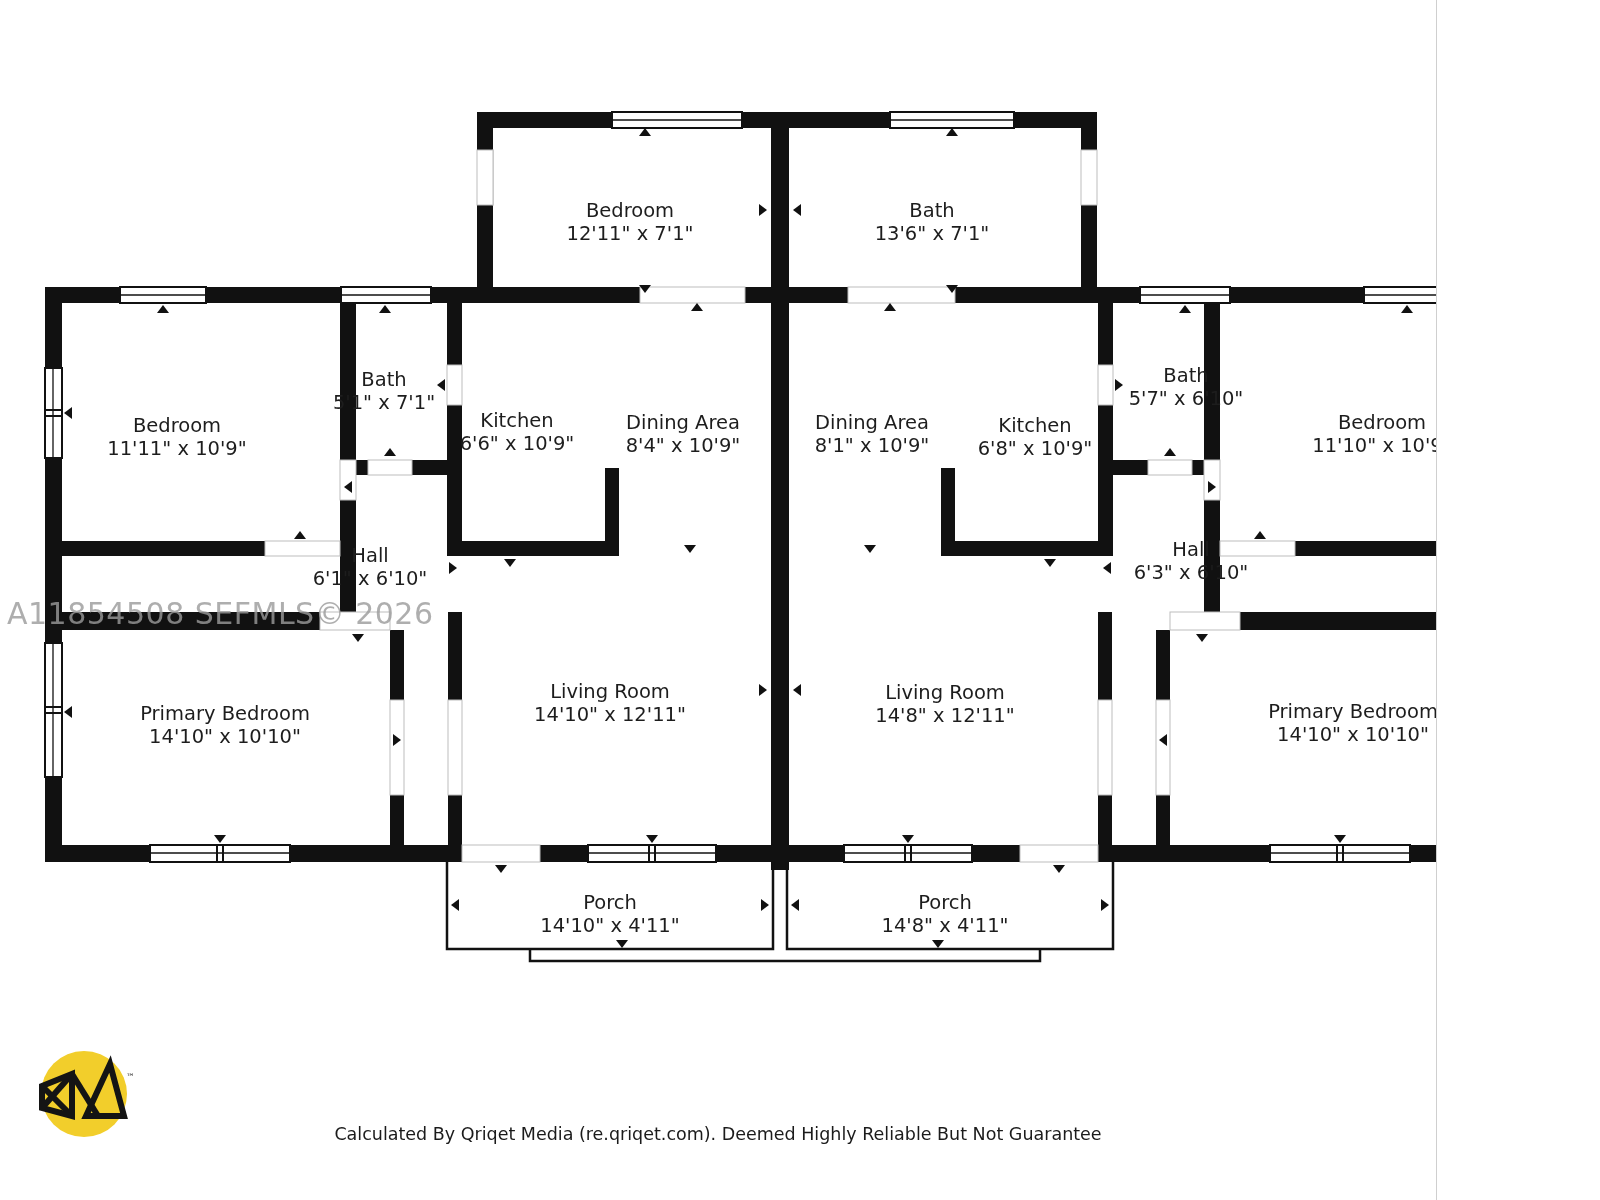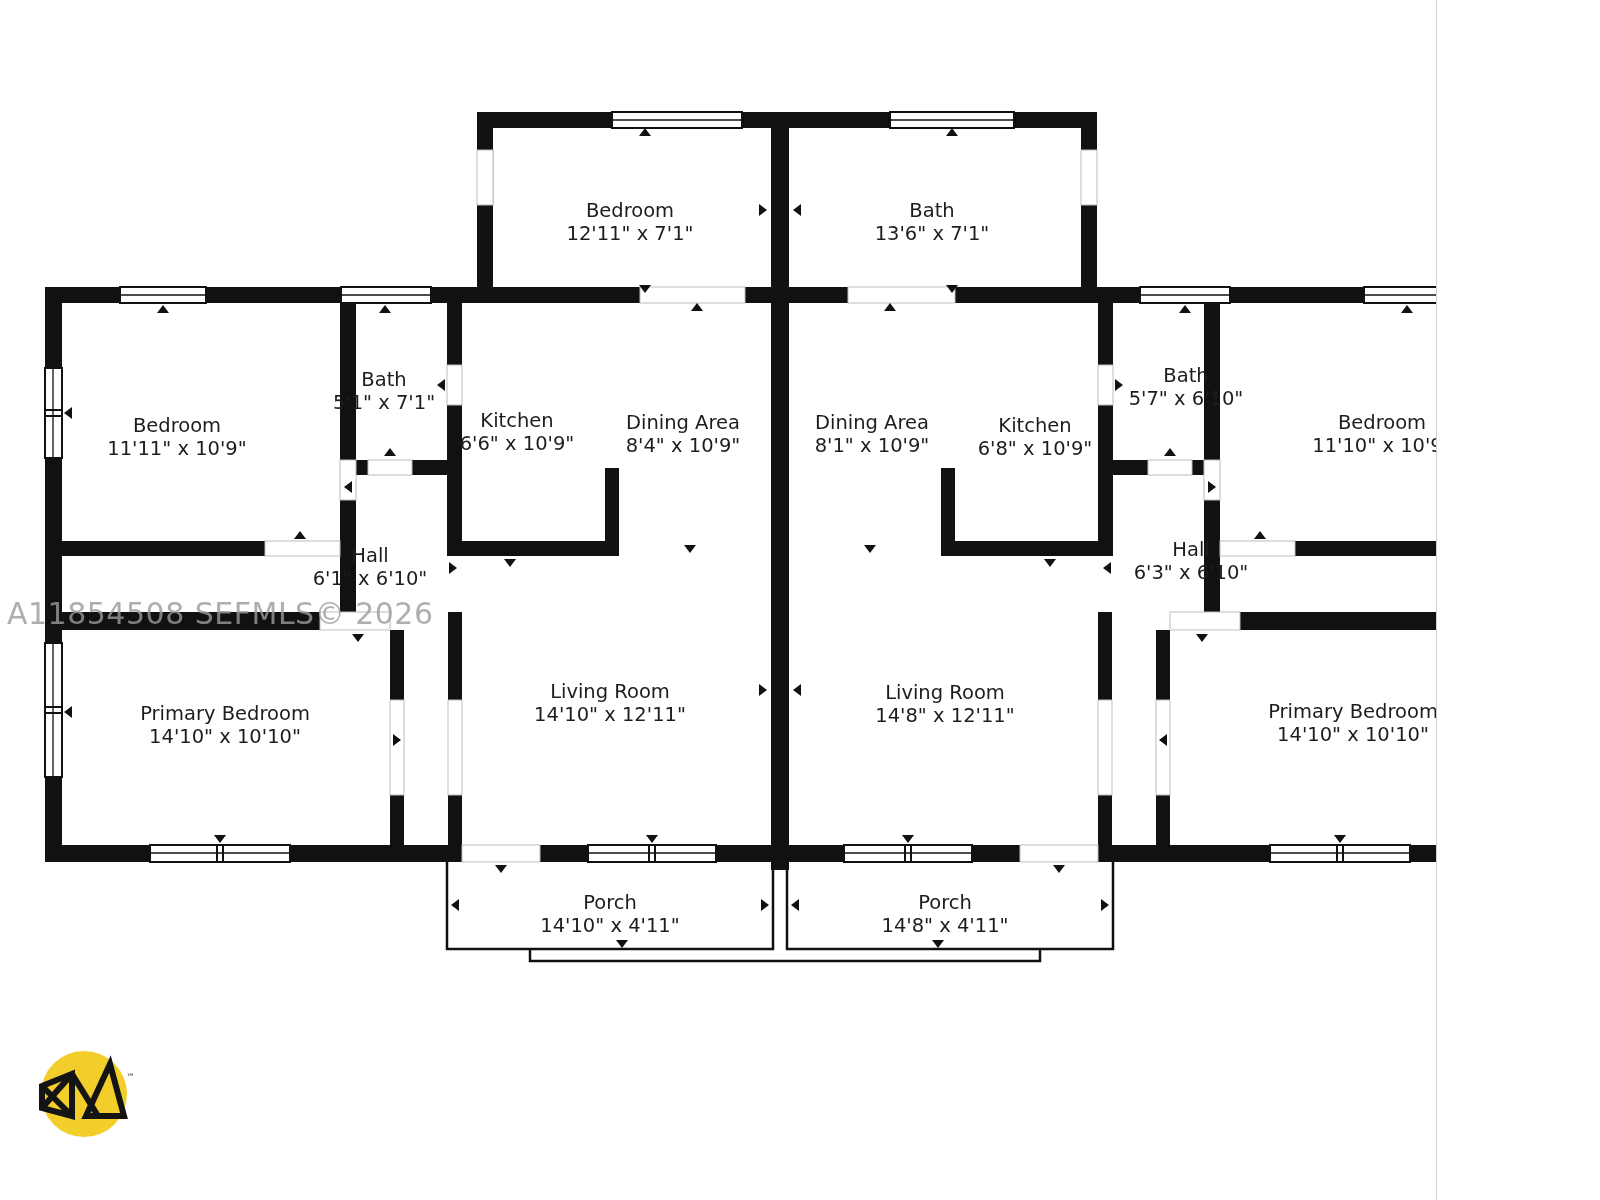--- a/index.html
+++ b/index.html
@@ -342,14 +342,15 @@
     </svg>
   </div>
 
   <div class="compass">
     <div class="n">N</div>
     <svg width="36" height="56" viewBox="0 0 36 56" style="display:block;margin:0 auto;">
       <polygon points="18,0 34,52 18,38 2,52" fill="#111111"></polygon>
     </svg>
   </div>
 
+  <div class="footer">Calculated By Qriqet Media (re.qriqet.com). Deemed Highly Reliable But Not Guarantee</div>
 
 </div>
 
 </body></html>

